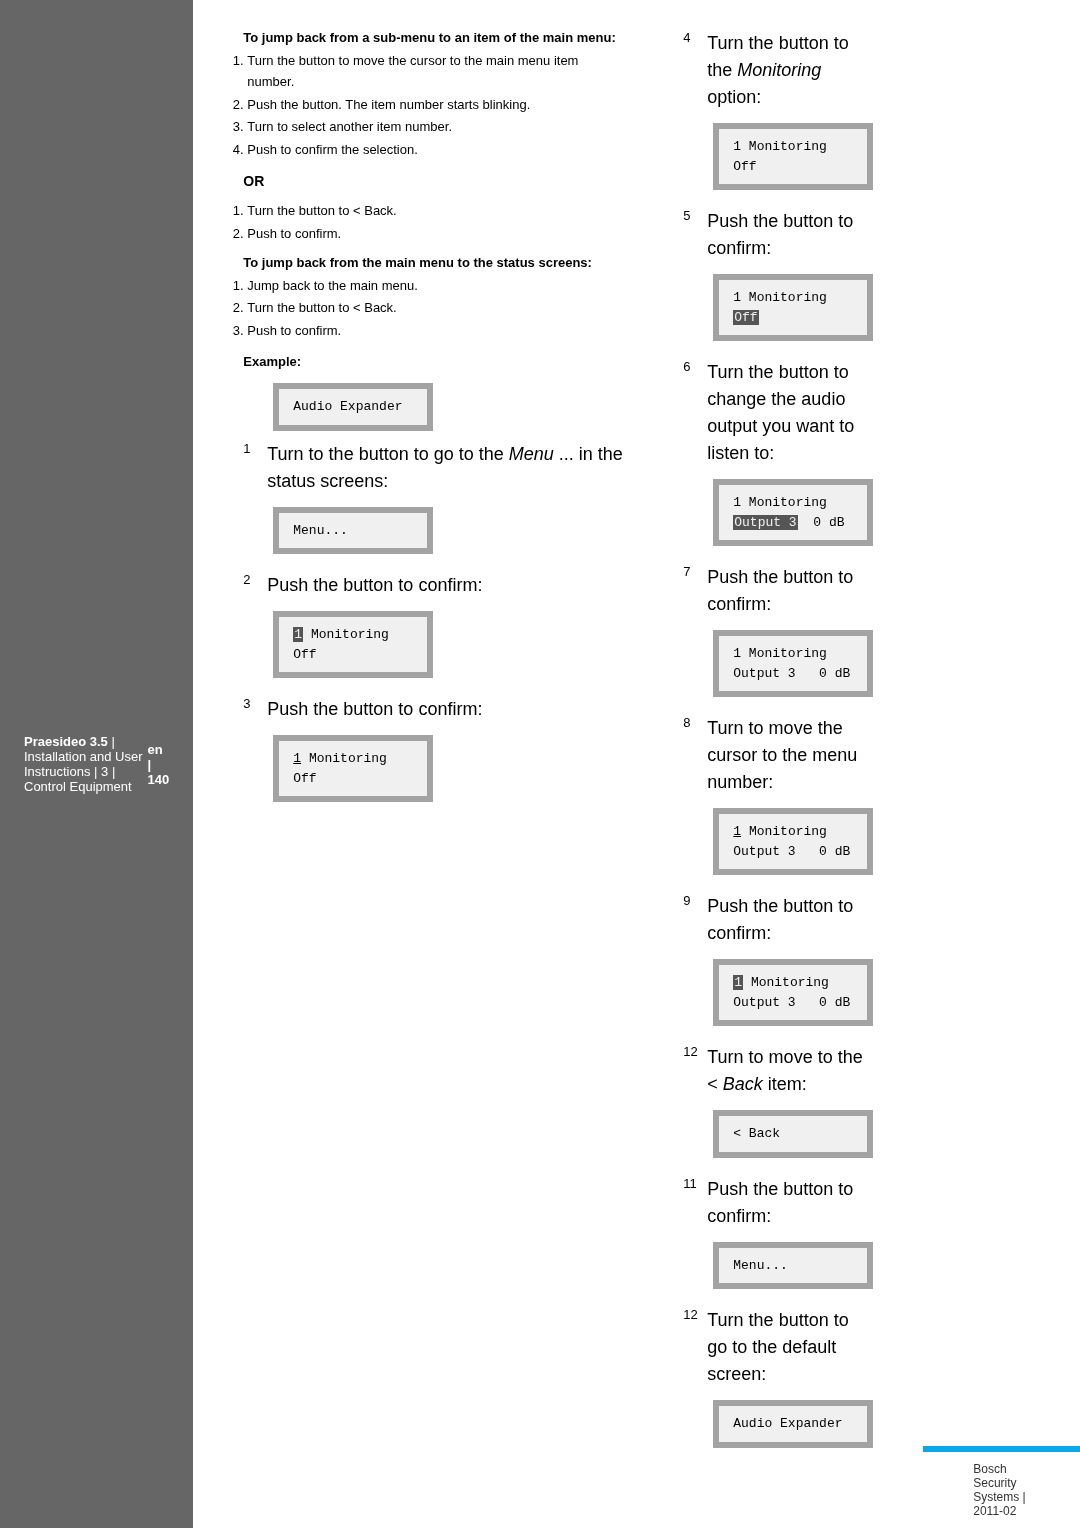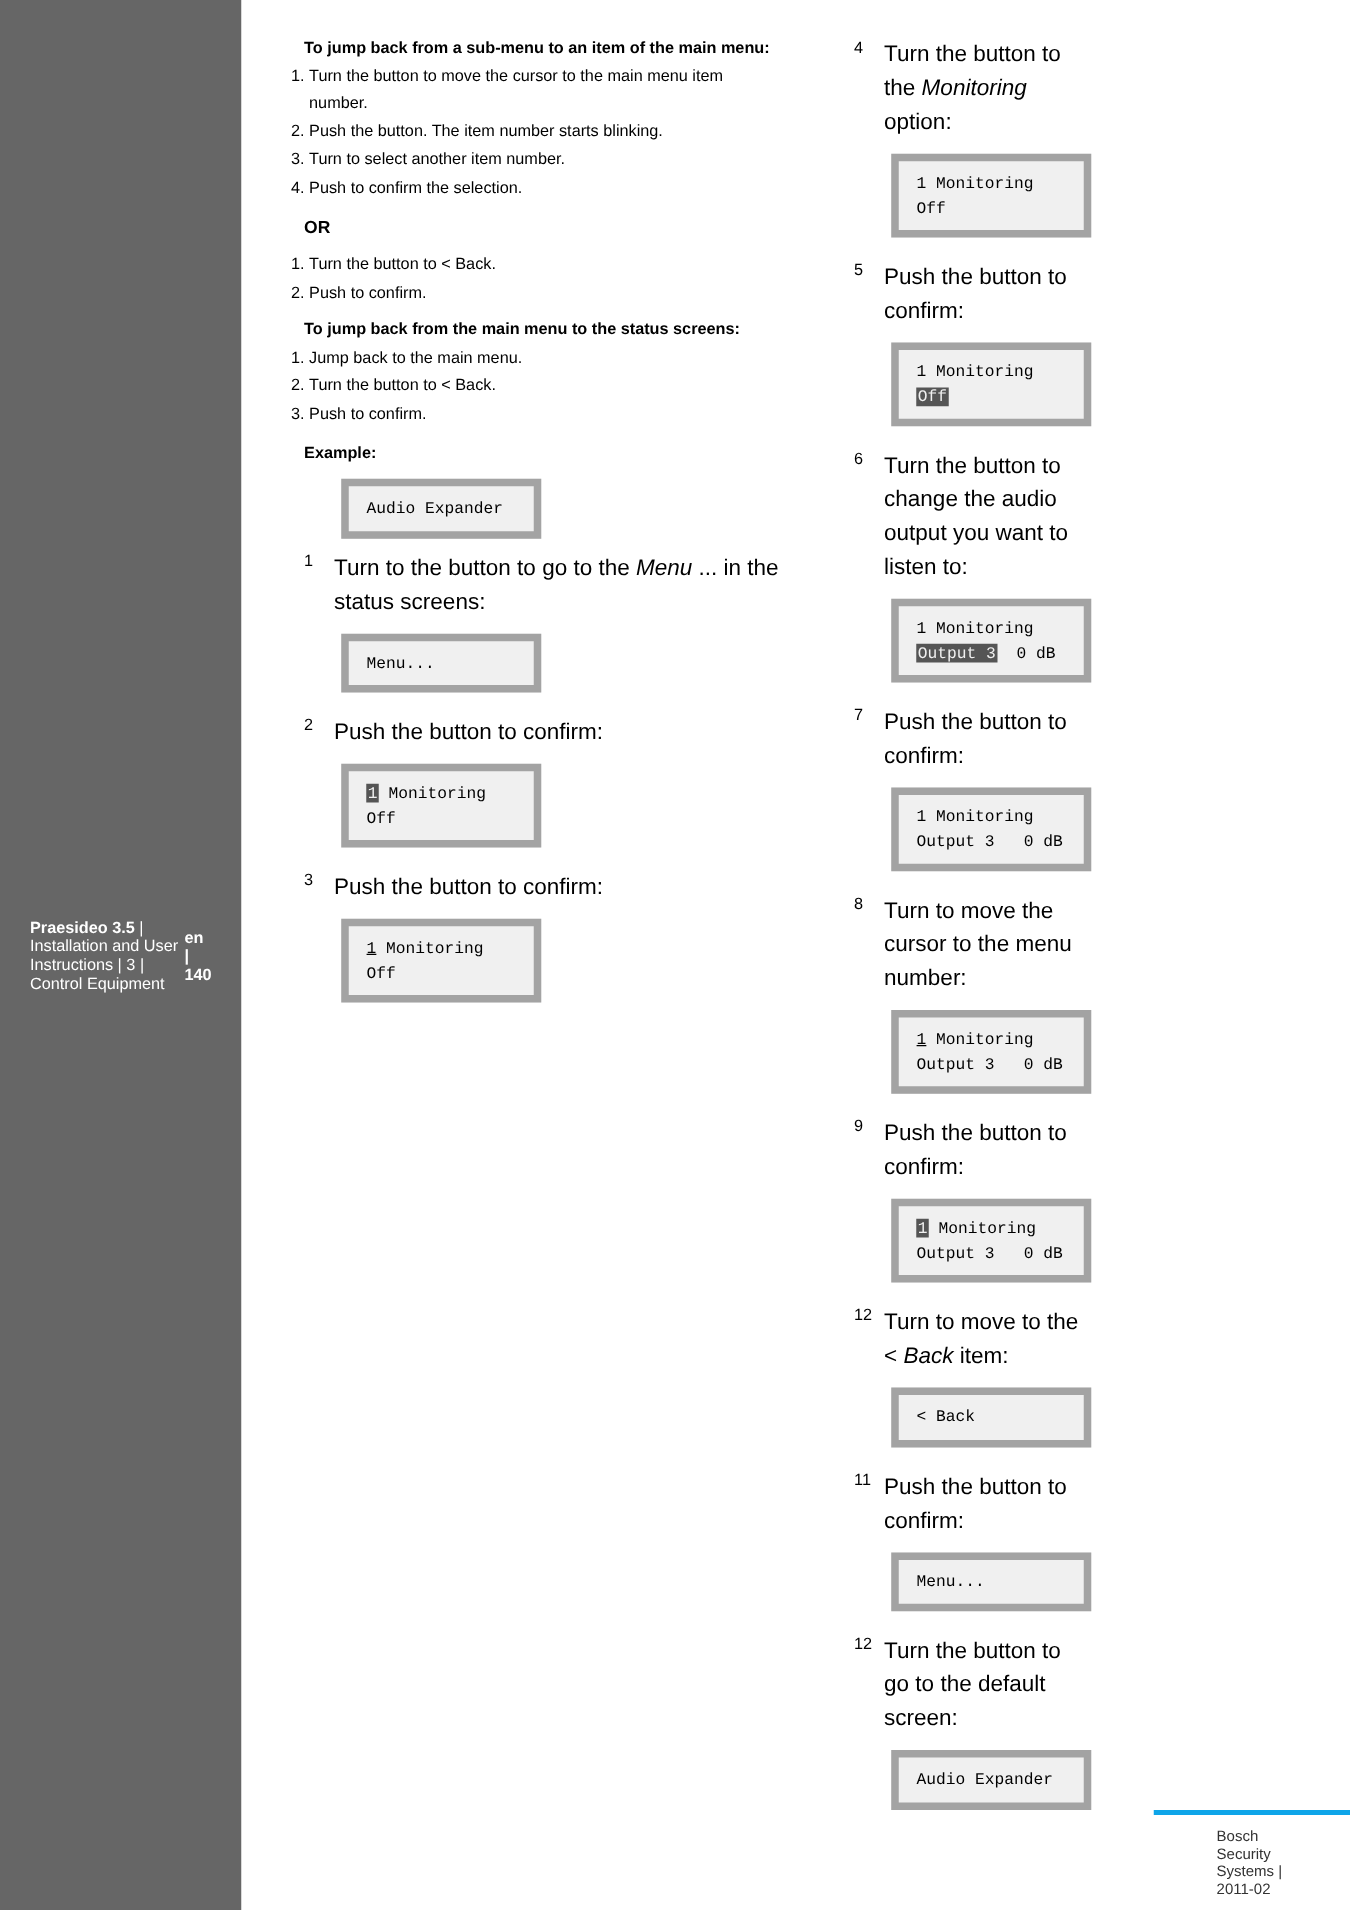--- a/index.html
+++ b/index.html
@@ -122,21 +122,21 @@
       line-height: 1.5;
       flex: 1;
     }
 
     .step-block {
       margin-bottom: 8px;
     }
 
     
     .footer {
-      border-top: 4px solid #0ea5e9;
+      border-top: 6px solid #0ea5e9;
       padding: 10px 50px;
       font-size: 12px;
       color: #333;
       margin-top: auto;
     }
   </style>
 </head>
 <body>
 
 <div class="page-wrapper">

